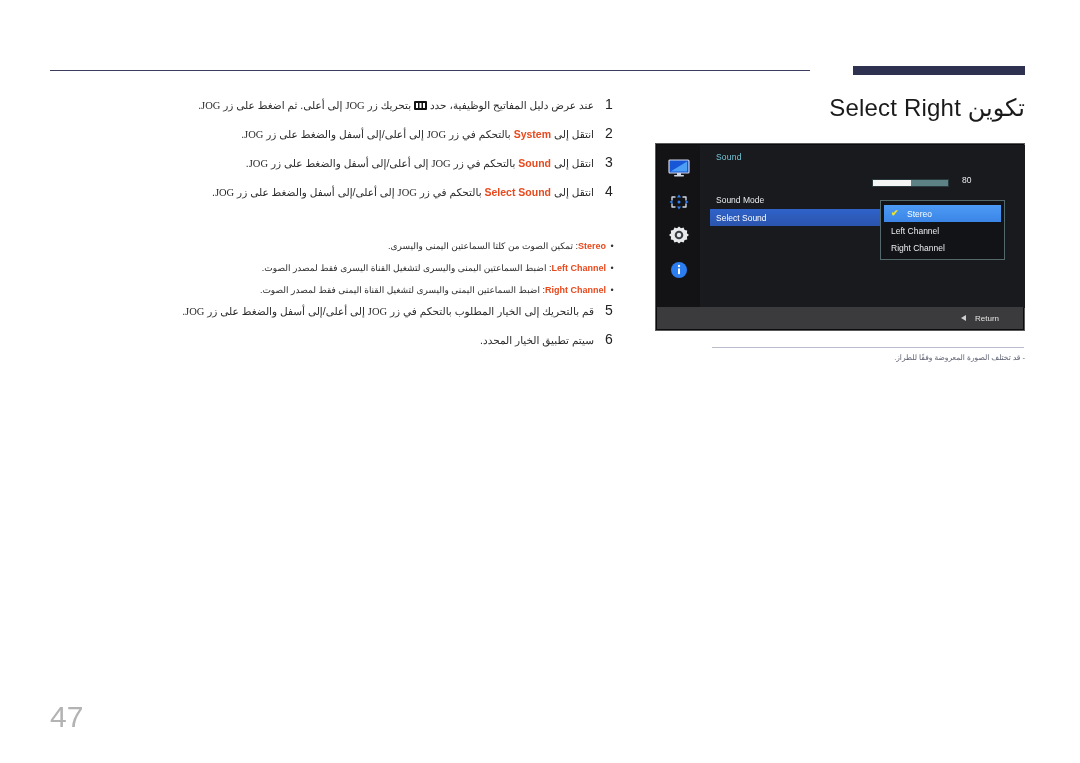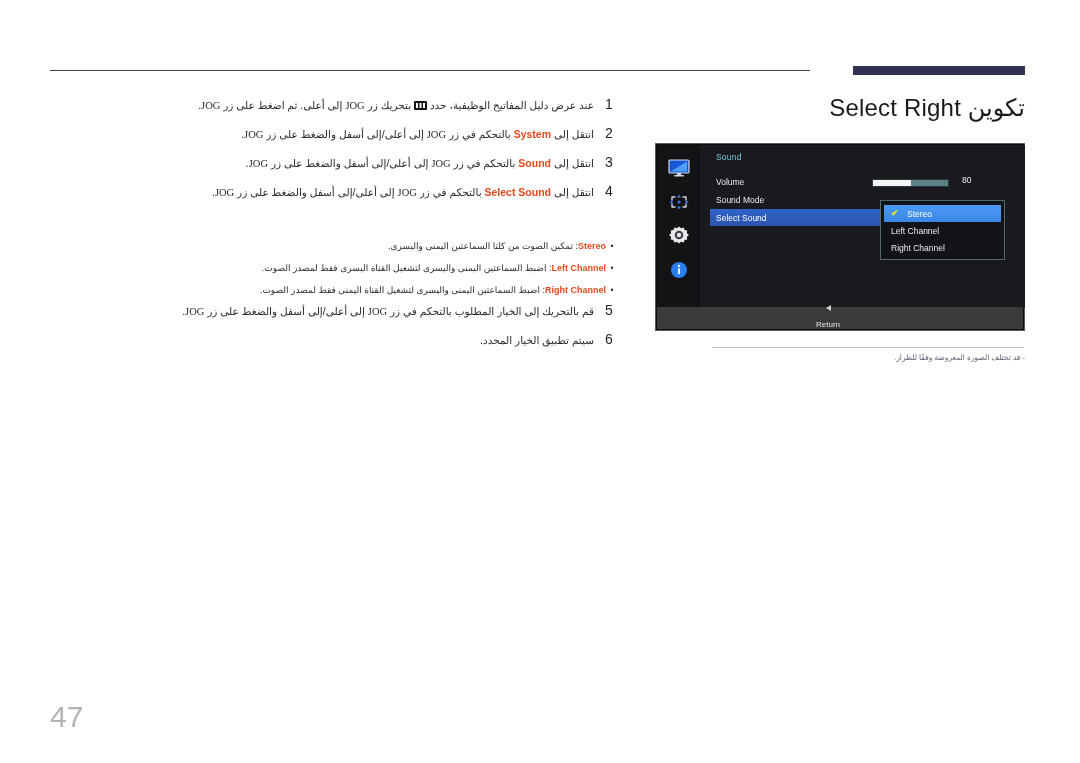--- a/index.html
+++ b/index.html
@@ -280,21 +280,20 @@
     left: 1px;
     bottom: 1px;
     right: 1px;
     height: 22px;
     background: #3b3b3d;
     display: flex;
     align-items: center;
     justify-content: flex-end;
     padding-right: 24px;
     gap: 9px;
-    flex-direction: column;
   }
   .osd-footer-arrow {
     width: 0; height: 0;
     border-top: 3.5px solid transparent;
     border-bottom: 3.5px solid transparent;
     border-right: 5px solid #cfcfcf;
   }
   .osd-footer-label {
     font-size: 8px;
     color: #e4e4e4;
@@ -433,23 +432,20 @@
           <circle cx="9" cy="5" r="1.2" fill="#ffffff"></circle>
         </svg>
       </div>
 
     </div>
 
     <div class="osd-panel">
 
       <div class="osd-heading">Sound</div>
 
-      <div class="osd-row" style="top:28px;">
-        <span>Volume</span>
-      </div>
 
       <div class="osd-slider">
         <div class="osd-slider-fill" style="width:50%;"></div>
       </div>
       <div class="osd-value">80</div>
 
       <div class="osd-row" style="top:46px;">
         <span>Sound Mode</span>
       </div>
 

